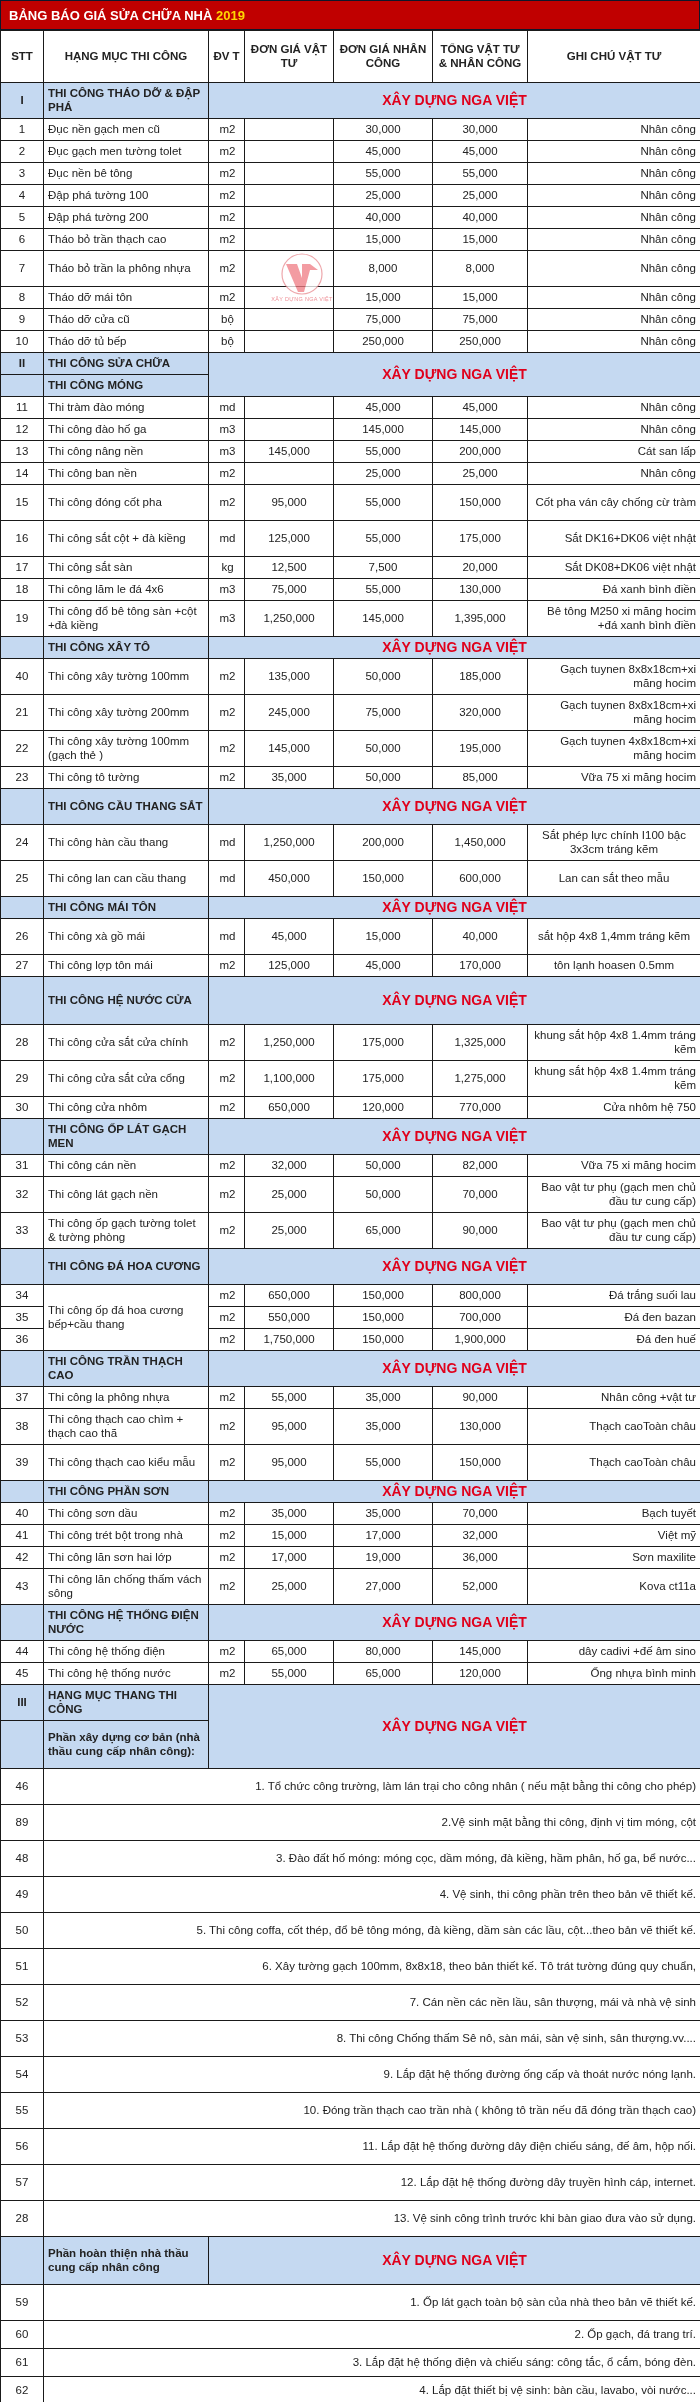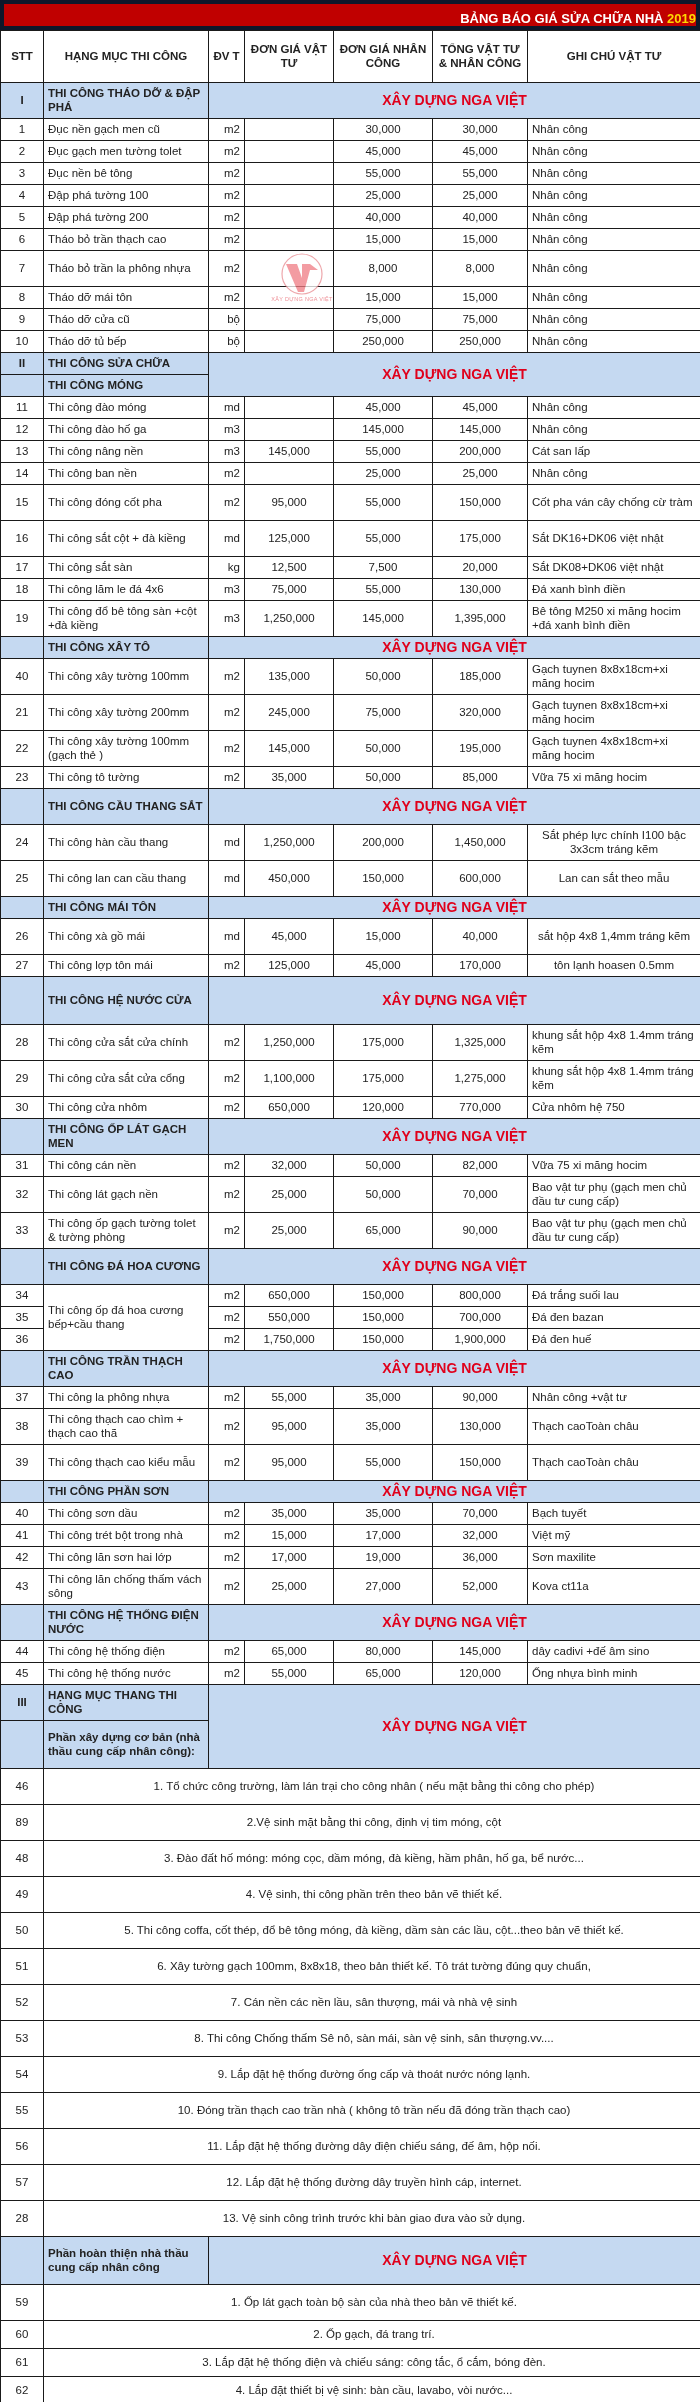--- a/index.html
+++ b/index.html
@@ -1,36 +1,36 @@
 <!DOCTYPE html>
 <html><head>
 <meta charset="utf-8">
 <style>
   * { box-sizing: border-box; margin: 0; padding: 0; }
   body { width: 700px; background: #fff; font-family: "Liberation Sans", sans-serif; position: relative; }
   .sheet { width: 700px; position: relative; }
-  .title-bar { height: 30px; background: #c00000; color: #fff; font-weight: bold; font-size: 13px; text-align: right; line-height: 30px; border: 4px solid #0f172a; }
+  .title-bar { height: 30px; background: #c00000; color: #fff; font-weight: bold; font-size: 13px; text-align: left; line-height: 30px; border: 1px solid #0f172a; padding-left: 8px; }
   .title-bar .year { color: #ffd700; }
   table { width: 700px; border-collapse: collapse; table-layout: fixed; font-size: 11.5px; color: #222; }
   col.c-stt { width: 43px; } col.c-item { width: 165px; } col.c-dvt { width: 36px; }
   col.c-vt { width: 89px; } col.c-nc { width: 99px; } col.c-tong { width: 95px; } col.c-note { width: 173px; }
   th, td { border: 1px solid #1a1a1a; padding: 1px 4px; vertical-align: middle; line-height: 1.2; }
   thead th { height: 52px; font-weight: bold; font-size: 11.5px; text-align: center; background: #fff; }
   td.stt { text-align: center; }
   td.num { text-align: center; }
-  td.dvt { text-align: right; padding-left: 6px; }
+  td.dvt { text-align: center; padding-left: 6px; }
   tr.r1 td { height: 22px; }
   tr.r2 td { height: 36px; }
   tr.r3 td { height: 48px; }
   tr.sec td { background: #c5d9f1; font-weight: bold; }
   tr.sec td.roman { text-align: center; }
   td.brand { color: #e0001b; font-weight: bold; font-size: 14px; text-align: center; background: #c5d9f1; }
-  td.note { text-align: left; }
+  td.note { text-align: right; }
   td.note.center { text-align: center; }
-  td.wide { text-align: center; padding-left: 8px; }
+  td.wide { text-align: right; padding-left: 8px; }
   .watermark { position: absolute; left: 258px; top: 252px; width: 88px; height: 80px; pointer-events: none; opacity: 0.75; }
   .watermark svg { display: block; margin: 0 auto; }
   .watermark .wm-text { font-size: 5.5px; color: #e86a73; text-align: center; letter-spacing: 0.3px; }
 </style>
 </head>
 <body>
 
 <div class="sheet">
   <div class="title-bar">
     <span>BẢNG BÁO GIÁ SỬA CHỮA NHÀ</span>
@@ -160,21 +160,21 @@
         <td class="roman">II</td>
         <td>THI CÔNG SỬA CHỮA</td>
         <td class="brand" colspan="5" rowspan="2">XÂY DỰNG NGA VIỆT</td>
       </tr>
       <tr class="sec r1">
         <td></td>
         <td>THI CÔNG MÓNG</td>
       </tr>
       <tr class="r1">
           <td class="stt">11</td>
-          <td>Thi công đào móng</td>
+          <td>Thi tràm đào móng</td>
           <td class="dvt">md</td>
           <td class="num"></td>
           <td class="num">45,000</td>
           <td class="num">45,000</td>
           <td class="note">Nhân công</td>
         </tr>
       <tr class="r1">
           <td class="stt">12</td>
           <td>Thi công đào hố ga</td>
           <td class="dvt">m3</td>

